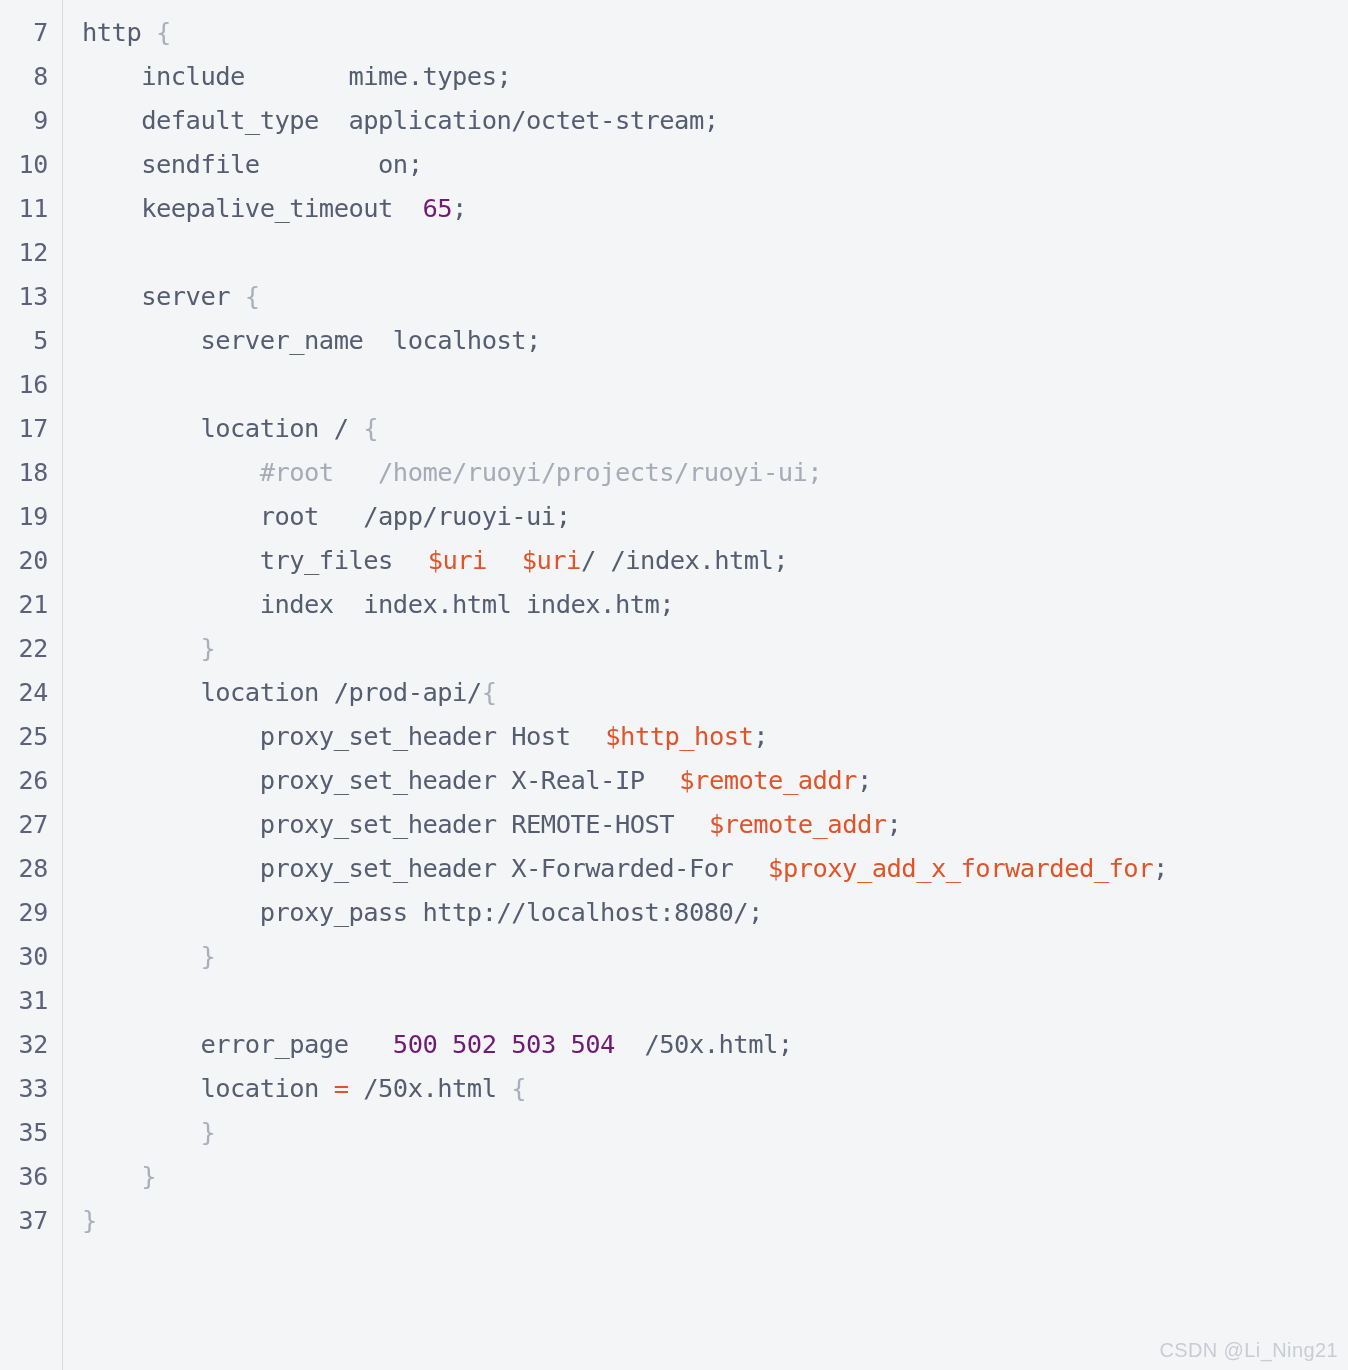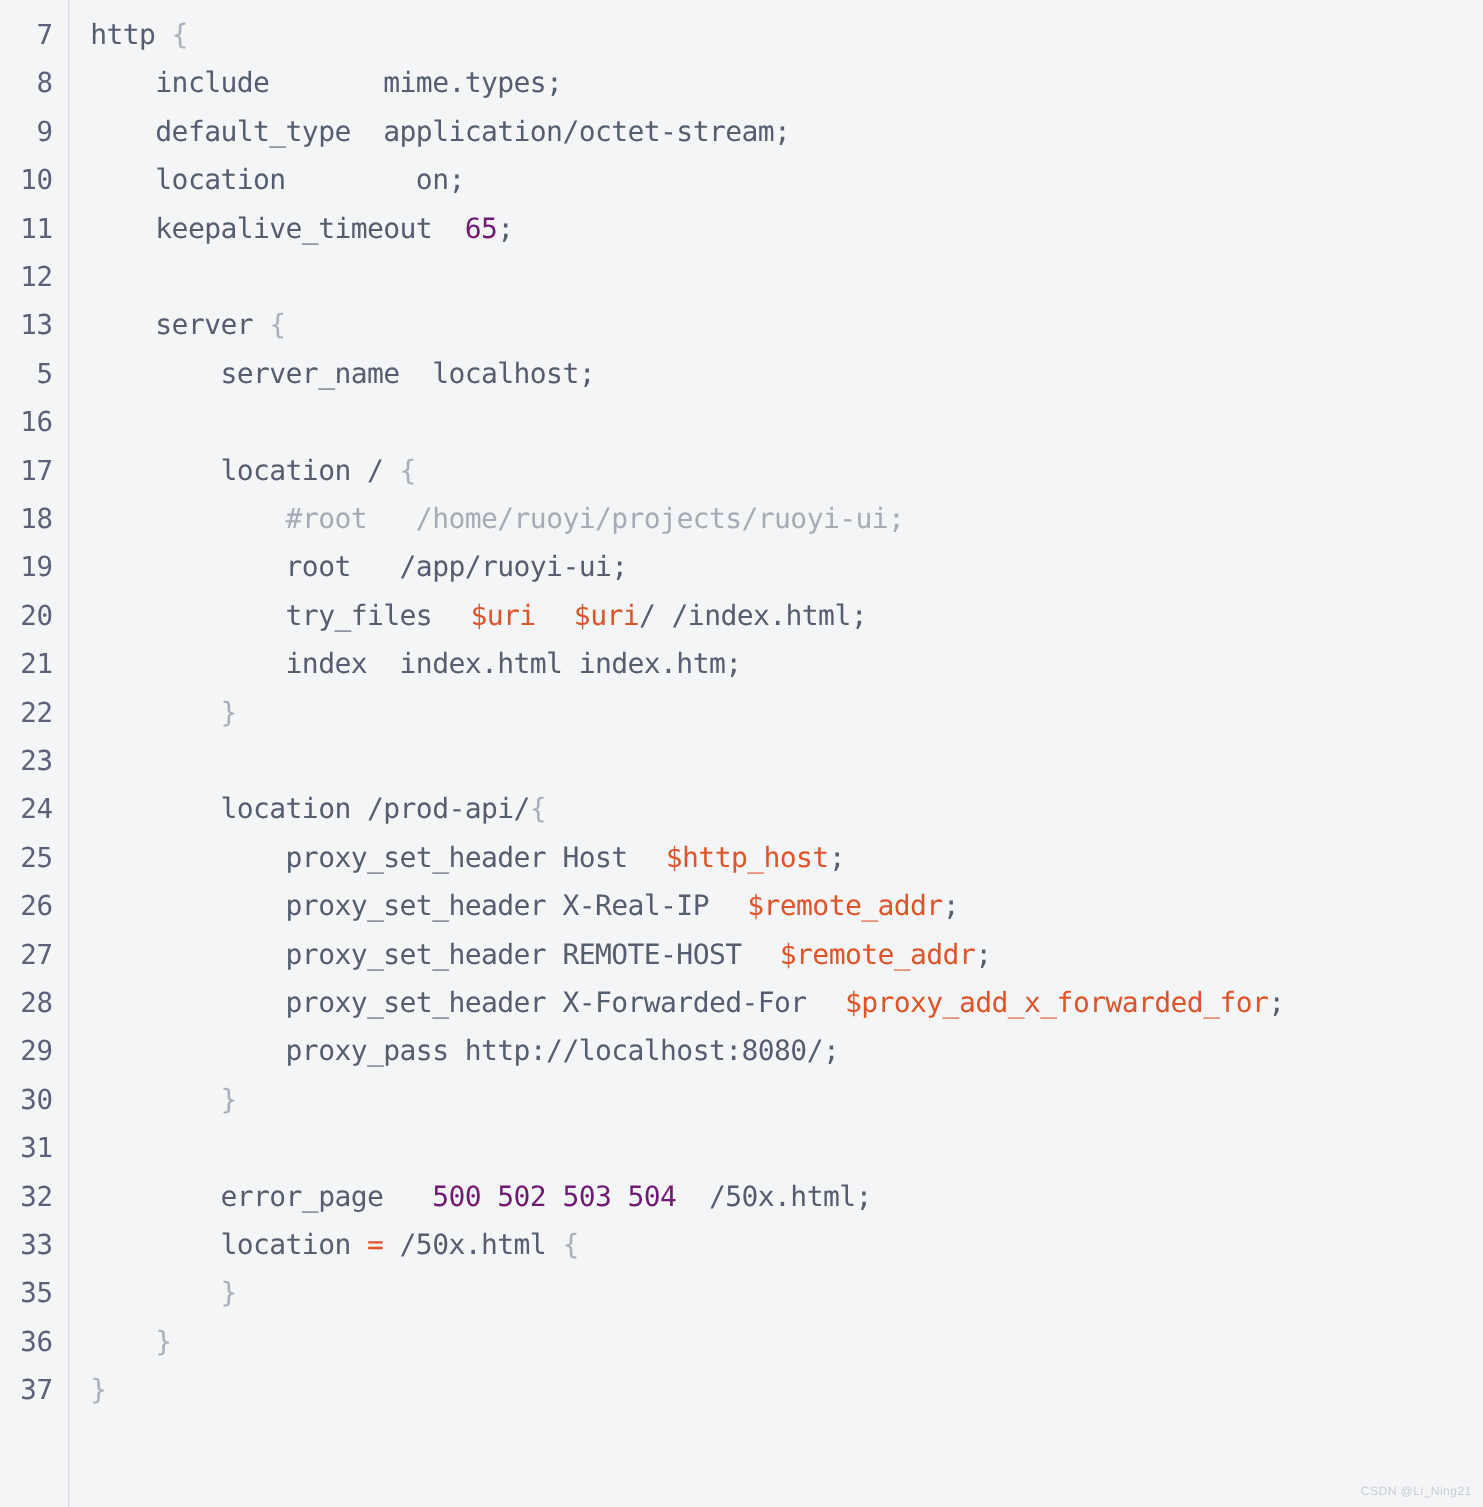--- a/index.html
+++ b/index.html
@@ -78,51 +78,50 @@
   .tok-var     { color: #e0542a; margin-left: 20px; }
   .tok-op      { color: #e0542a; }
   .tok-comment { color: #a6abb6; }
 
   
   .watermark {
     position: absolute;
     right: 10px;
     bottom: 8px;
     font-family: "Liberation Sans", sans-serif;
-    font-size: 11px;
+    font-size: 20px;
     color: #c9ccd3;
     letter-spacing: 0.4px;
     user-select: none;
     text-align: center;
   }
 </style>
 </head>
 <body>
 
 <div id="code-viewer">
 
   <div class="gutter-rule"></div>
 
   <div class="code-rows">
       <div class="code-row"><div class="gutter">7</div><div class="code"><span class="tok-plain">http </span><span class="tok-brace">{</span></div></div>
       <div class="code-row"><div class="gutter">8</div><div class="code"><span class="tok-plain">    include       mime.types;</span></div></div>
       <div class="code-row"><div class="gutter">9</div><div class="code"><span class="tok-plain">    default_type  application/octet-stream;</span></div></div>
-      <div class="code-row"><div class="gutter">10</div><div class="code"><span class="tok-plain">    location        on;</span></div></div>
+      <div class="code-row"><div class="gutter">10</div><div class="code"><span class="tok-plain">    sendfile        on;</span></div></div>
       <div class="code-row"><div class="gutter">11</div><div class="code"><span class="tok-plain">    keepalive_timeout  </span><span class="tok-num">65</span><span class="tok-plain">;</span></div></div>
       <div class="code-row"><div class="gutter">12</div><div class="code">&nbsp;</div></div>
       <div class="code-row"><div class="gutter">13</div><div class="code"><span class="tok-plain">    server </span><span class="tok-brace">{</span></div></div>
       <div class="code-row"><div class="gutter">5</div><div class="code"><span class="tok-plain">        server_name  localhost;</span></div></div>
       <div class="code-row"><div class="gutter">16</div><div class="code">&nbsp;</div></div>
       <div class="code-row"><div class="gutter">17</div><div class="code"><span class="tok-plain">        location / </span><span class="tok-brace">{</span></div></div>
       <div class="code-row"><div class="gutter">18</div><div class="code"><span class="tok-plain">            </span><span class="tok-comment">#root   /home/ruoyi/projects/ruoyi-ui;</span></div></div>
       <div class="code-row"><div class="gutter">19</div><div class="code"><span class="tok-plain">            root   /app/ruoyi-ui;</span></div></div>
       <div class="code-row"><div class="gutter">20</div><div class="code"><span class="tok-plain">            try_files </span><span class="tok-var">$uri</span><span class="tok-plain"> </span><span class="tok-var">$uri</span><span class="tok-plain">/ /index.html;</span></div></div>
       <div class="code-row"><div class="gutter">21</div><div class="code"><span class="tok-plain">            index  index.html index.htm;</span></div></div>
       <div class="code-row"><div class="gutter">22</div><div class="code"><span class="tok-plain">        </span><span class="tok-brace">}</span></div></div>
-      <div class="code-row"><div class="gutter">23</div><div class="code">&nbsp;</div></div>
       <div class="code-row"><div class="gutter">24</div><div class="code"><span class="tok-plain">        location /prod-api/</span><span class="tok-brace">{</span></div></div>
       <div class="code-row"><div class="gutter">25</div><div class="code"><span class="tok-plain">            proxy_set_header Host </span><span class="tok-var">$http_host</span><span class="tok-plain">;</span></div></div>
       <div class="code-row"><div class="gutter">26</div><div class="code"><span class="tok-plain">            proxy_set_header X-Real-IP </span><span class="tok-var">$remote_addr</span><span class="tok-plain">;</span></div></div>
       <div class="code-row"><div class="gutter">27</div><div class="code"><span class="tok-plain">            proxy_set_header REMOTE-HOST </span><span class="tok-var">$remote_addr</span><span class="tok-plain">;</span></div></div>
       <div class="code-row"><div class="gutter">28</div><div class="code"><span class="tok-plain">            proxy_set_header X-Forwarded-For </span><span class="tok-var">$proxy_add_x_forwarded_for</span><span class="tok-plain">;</span></div></div>
       <div class="code-row"><div class="gutter">29</div><div class="code"><span class="tok-plain">            proxy_pass http://localhost:8080/;</span></div></div>
       <div class="code-row"><div class="gutter">30</div><div class="code"><span class="tok-plain">        </span><span class="tok-brace">}</span></div></div>
       <div class="code-row"><div class="gutter">31</div><div class="code">&nbsp;</div></div>
       <div class="code-row"><div class="gutter">32</div><div class="code"><span class="tok-plain">        error_page   </span><span class="tok-num">500 502 503 504</span><span class="tok-plain">  /50x.html;</span></div></div>
       <div class="code-row"><div class="gutter">33</div><div class="code"><span class="tok-plain">        location </span><span class="tok-op">=</span><span class="tok-plain"> /50x.html </span><span class="tok-brace">{</span></div></div>

